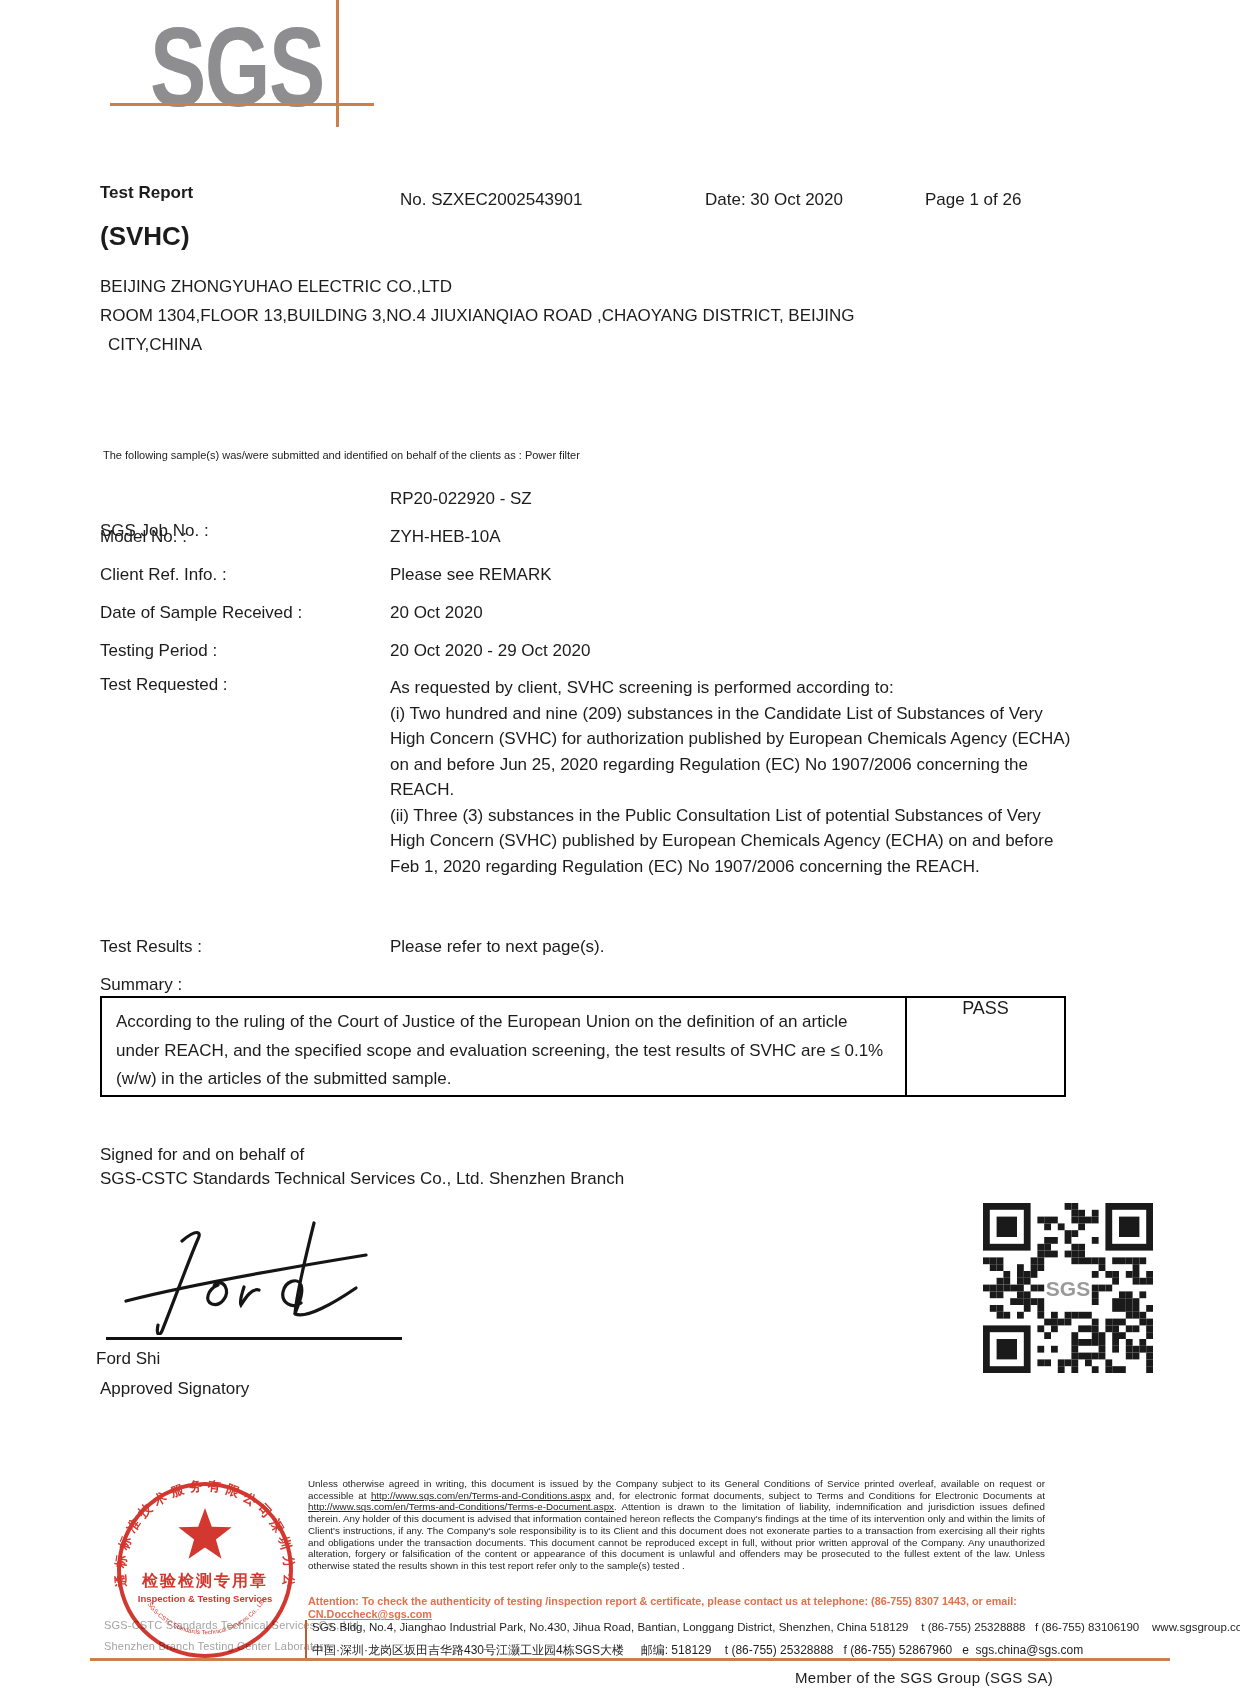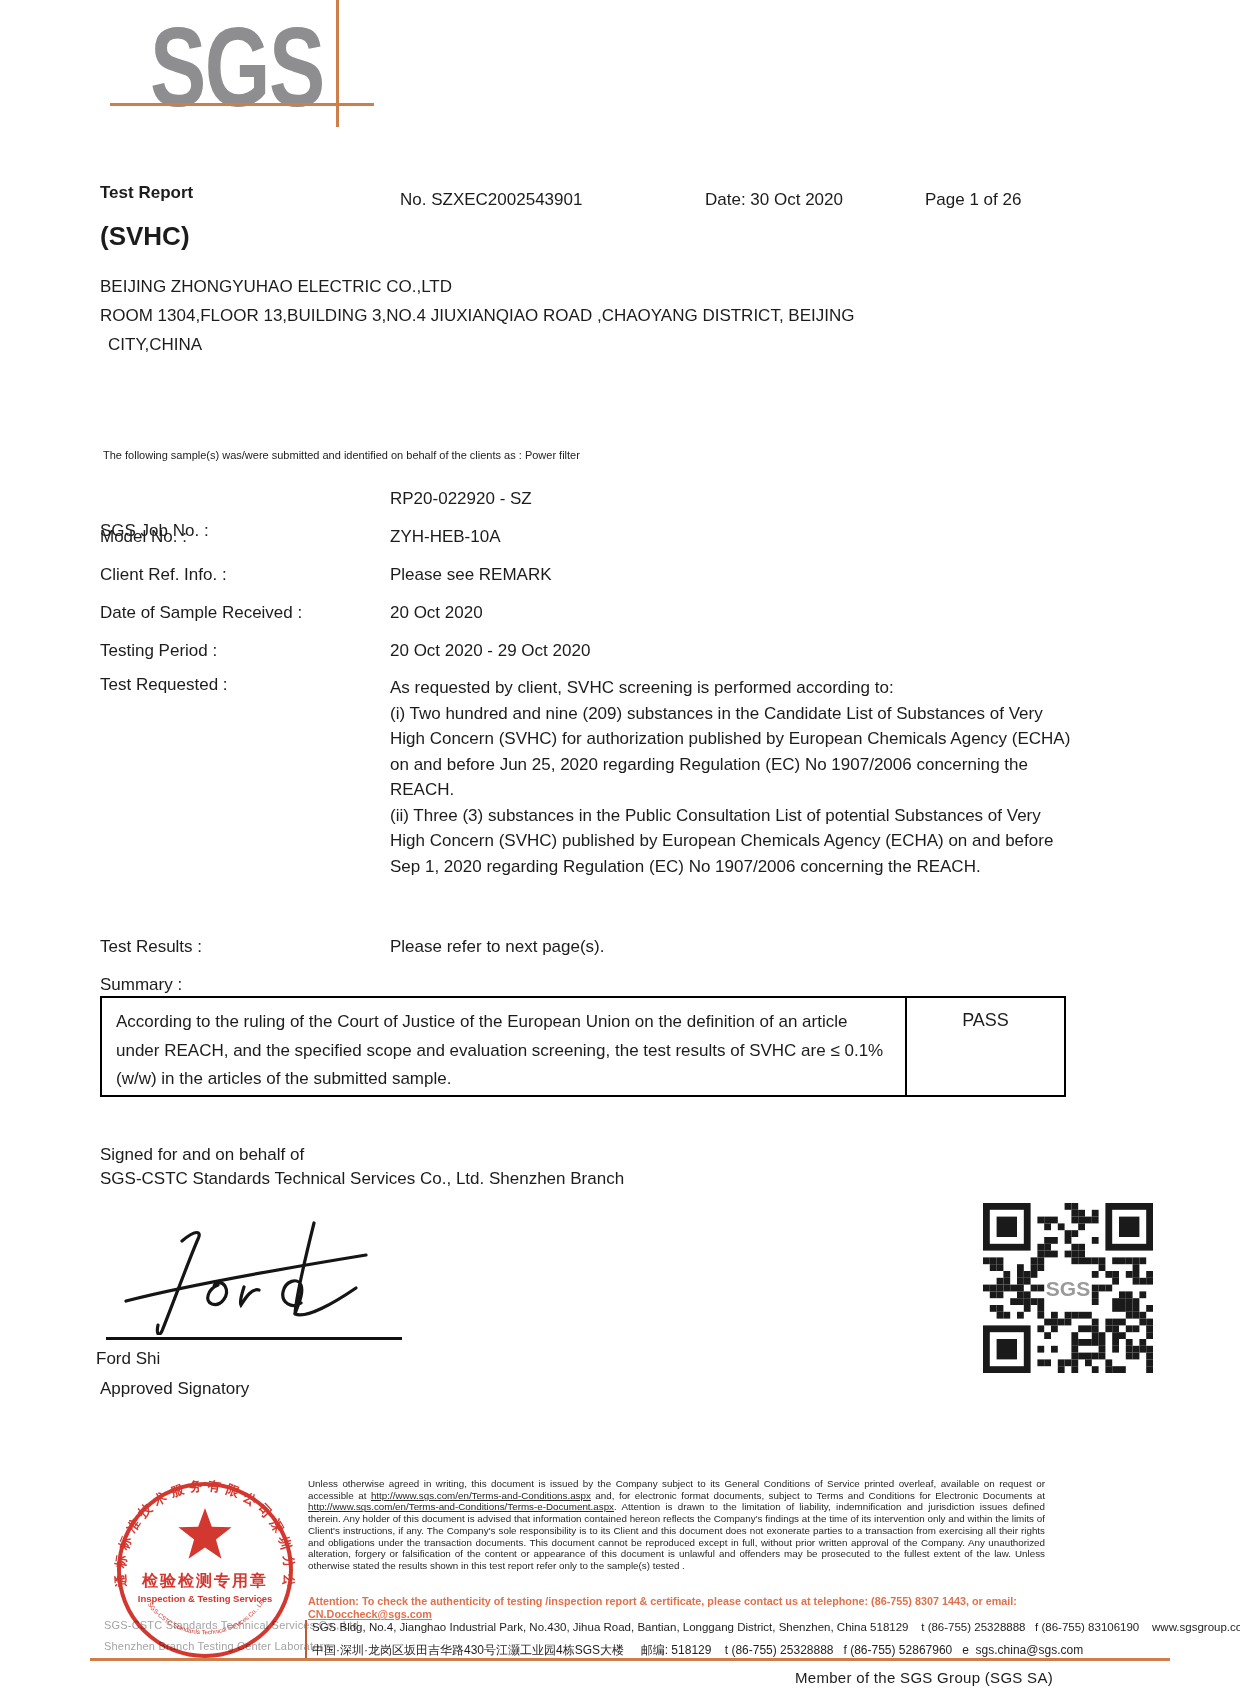--- a/index.html
+++ b/index.html
@@ -18,21 +18,21 @@
   .client{left:100px;top:272px;font-size:17px;line-height:29px;}
   .client .indent{padding-left:8px;}
   .intro{left:103px;top:449px;font-size:11px;}
   
   .kv-label{left:100px;font-size:17px;}
   .kv-value{left:390px;font-size:17px;}
   .tr-para{left:390px;top:675px;width:690px;font-size:17px;line-height:25.5px;}
   .summary-box{left:100px;top:996px;width:962px;height:97px;border:2px solid #000;display:flex;}
   .summary-box .stmt{width:775px;border-right:2px solid #000;padding:10px 14px;
                      font-size:17px;line-height:28.5px;}
-  .summary-box .verdict{flex:1;text-align:center;padding-top:12px;font-size:18px;}
+  .summary-box .verdict{flex:1;text-align:center;font-size:18px;}
   .sig-line{left:106px;top:1337px;width:296px;height:2.5px;background:#111;}
   .qr-box{left:983px;top:1203px;width:170px;height:170px;}
   .stamp-box{left:110px;top:1474px;width:190px;height:192px;opacity:.93;mix-blend-mode:multiply;}
   .footco{left:104px;font-size:11px;color:#a3a3a3;letter-spacing:.2px;}
   .disclaimer{left:308px;top:1478px;width:737px;font-size:9.8px;line-height:11.7px;
               text-align:justify;color:#262626;}
   .disclaimer .lnk{text-decoration:underline;}
   .attention{left:308px;top:1595px;width:742px;font-size:10.8px;font-weight:bold;
              color:#e2714b;line-height:13px;}
   .attention .lnk{text-decoration:underline;}
@@ -74,21 +74,21 @@
   <div class="abs kv-value" style="top:565px;">Please see REMARK</div>
   <div class="abs kv-label" style="top:603px;">Date of Sample Received :</div>
   <div class="abs kv-value" style="top:603px;">20 Oct 2020</div>
   <div class="abs kv-label" style="top:641px;">Testing Period :</div>
   <div class="abs kv-value" style="top:641px;">20 Oct 2020 - 29 Oct 2020</div>
 
   <div class="abs kv-label" style="top:675px;">Test Requested :</div>
   <div class="abs tr-para">
     <div>As requested by client, SVHC screening is performed according to:</div>
     <div>(i) Two hundred and nine (209) substances in the Candidate List of Substances of Very High Concern (SVHC) for authorization published by European Chemicals Agency (ECHA) on and before Jun 25, 2020 regarding Regulation (EC) No 1907/2006 concerning the REACH.</div>
-    <div>(ii) Three (3) substances in the Public Consultation List of potential Substances of Very High Concern (SVHC) published by European Chemicals Agency (ECHA) on and before Sep 1, 2020 regarding Regulation (EC) No 1907/2006 concerning the REACH.</div>
+    <div>(ii) Three (3) substances in the Public Consultation List of potential Substances of Very High Concern (SVHC) published by European Chemicals Agency (ECHA) on and before Feb 1, 2020 regarding Regulation (EC) No 1907/2006 concerning the REACH.</div>
   </div>
 
   <div class="abs kv-label" style="top:937px;">Test Results :</div>
   <div class="abs kv-value" style="top:937px;">Please refer to next page(s).</div>
 
   <div class="abs kv-label" style="top:975px;text-align:right;">Summary :</div>
   <div class="abs summary-box">
     <div class="stmt">According to the ruling of the Court of Justice of the European Union on the definition of an article under REACH, and the specified scope and evaluation screening, the test results of SVHC are ≤ 0.1% (w/w) in the articles of the submitted sample.</div>
     <div class="verdict">PASS</div>
   </div>

